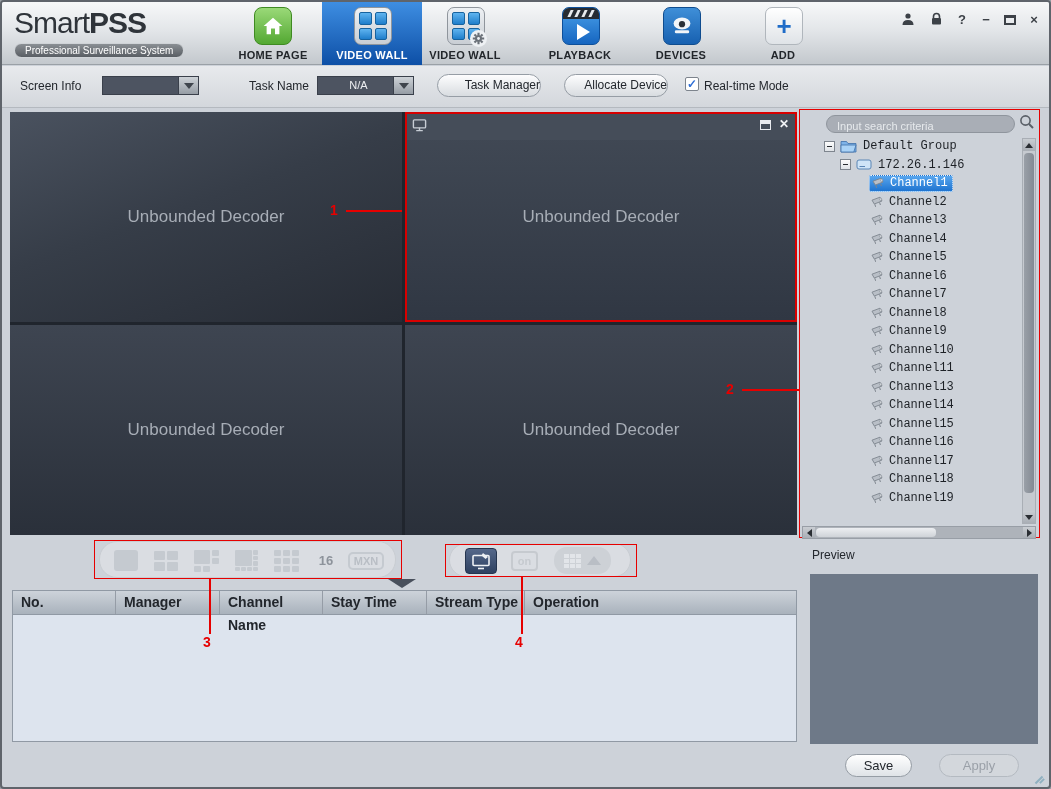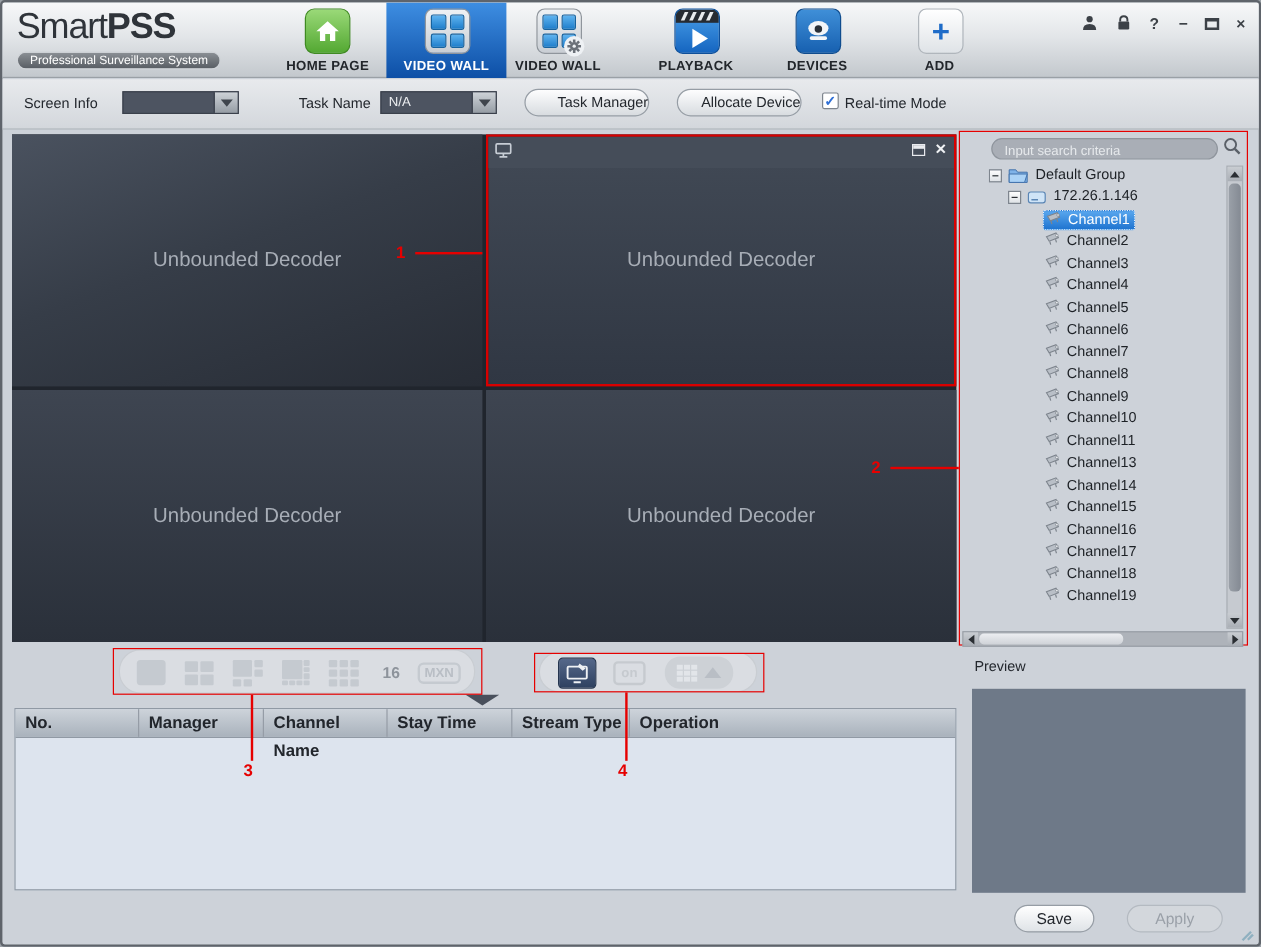--- a/index.html
+++ b/index.html
@@ -59,21 +59,21 @@
   .maxbox { display:inline-block; width:12px; height:10px; border:2px solid #3c4147; border-top:3px solid #3c4147; margin-top:3px; }
 
   
   .toolbar2 {
     position:absolute; left:0; top:64px; width:100%; height:42px;
     background:linear-gradient(#e8eaed,#d3d7dc);
     border-bottom:1px solid #b4b9bf;
   }
   .tb-label { position:absolute; top:13px; font-size:12px; color:#23272d; }
   .dropdown { position:absolute; top:10px; width:97px; height:19px;
-    background:#4d5461; border:1px solid #3a404b; display:flex; cursor:pointer; }
+    background:#4d5461; border:1px solid #3a404b; display:flex; cursor:pointer;text-align:center; }
   .dropdown .dd-val { flex:1; color:#eceef1; font-size:11px; line-height:17px; padding-left:6px; }
   .dropdown .dd-btn { width:20px; background:linear-gradient(#cdd2d7,#969da5);
     border-left:1px solid #3a404b; display:flex; align-items:center; justify-content:center; }
   .dd-tri { width:0; height:0; border-left:5px solid transparent; border-right:5px solid transparent; border-top:6px solid #3f454d; }
   .pill-btn { position:absolute; top:8px; height:23px; border-radius:12px;
     background:linear-gradient(#fdfdfe,#d8dce0); border:1px solid #969da5;
     font-size:12px; color:#23272d; text-align:right; line-height:21px; cursor:pointer; }
   .checkbox { position:absolute; width:14px; height:14px; background:#fff; border:1px solid #7d848d;
     border-radius:2px; color:#2f6fd6; font-size:12px; font-weight:bold; line-height:12px; text-align:center; cursor:pointer; }
 
@@ -100,21 +100,21 @@
   .search-pill input { width:100%; height:100%; background:transparent; border:none; outline:none;
     font-size:11px; color:#f2f4f6; padding:0 10px; font-family:"Liberation Sans",sans-serif; }
   .search-pill input::placeholder { color:#e6e9ec; opacity:1; }
   .search-mag { position:absolute; left:219px; top:4px; cursor:pointer; }
   .tree { position:absolute; left:24px; top:27px; width:196px; height:388px; overflow:hidden; }
   .tree-row { height:18.5px; display:flex; align-items:center; font-size:12px; color:#1d2126; white-space:nowrap; cursor:pointer; }
   .expander { width:11px; height:11px; background:linear-gradient(#fdfdfd,#dfe3e7);
     border:1px solid #7e858e; position:relative; flex:none; cursor:pointer; }
   .expander::after { content:""; position:absolute; left:2px; top:4px; width:5px; height:1px; background:#2a2e33; }
   .tree-ico { flex:none; display:flex; align-items:center; margin:0 4px 0 5px; }
-  .hl { display:flex; align-items:flex-start; height:17px; padding:0 4px 0 2px; border-radius:2px; }
+  .hl { display:flex; align-items:center; height:17px; padding:0 4px 0 2px; border-radius:2px;font-family:Liberation Mono, monospace; }
   .tree-row.sel-row .hl { background:linear-gradient(#58a6ee,#1f74d0); border:1px dotted #eaf2fb; color:#fff; }
   .tree-row.sel-row .hl span { color:#fff; }
   .lvl1 { padding-left:0; }
   .lvl2 { padding-left:16px; }
   .lvl3 { padding-left:45px; }
 
   .vscroll { position:absolute; left:222px; top:28px; width:14px; height:386px; background:#c6cad0; border:1px solid #a9aeb5; }
   .vscroll .arr { position:absolute; left:0; width:12px; height:12px; background:linear-gradient(#c9cdd2,#a9aeb5);
     display:flex; align-items:center; justify-content:center; cursor:pointer; }
   .tri-up { width:0; height:0; border-left:4px solid transparent; border-right:4px solid transparent; border-bottom:5px solid #2a2e33; }

